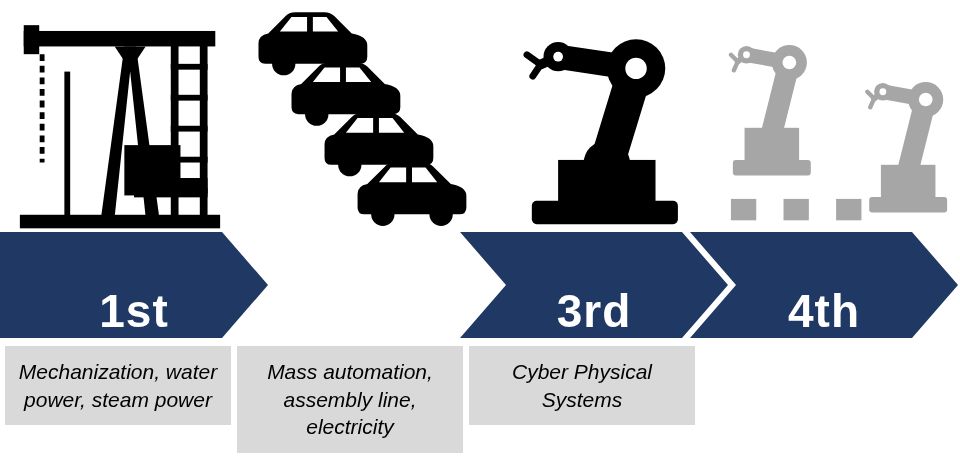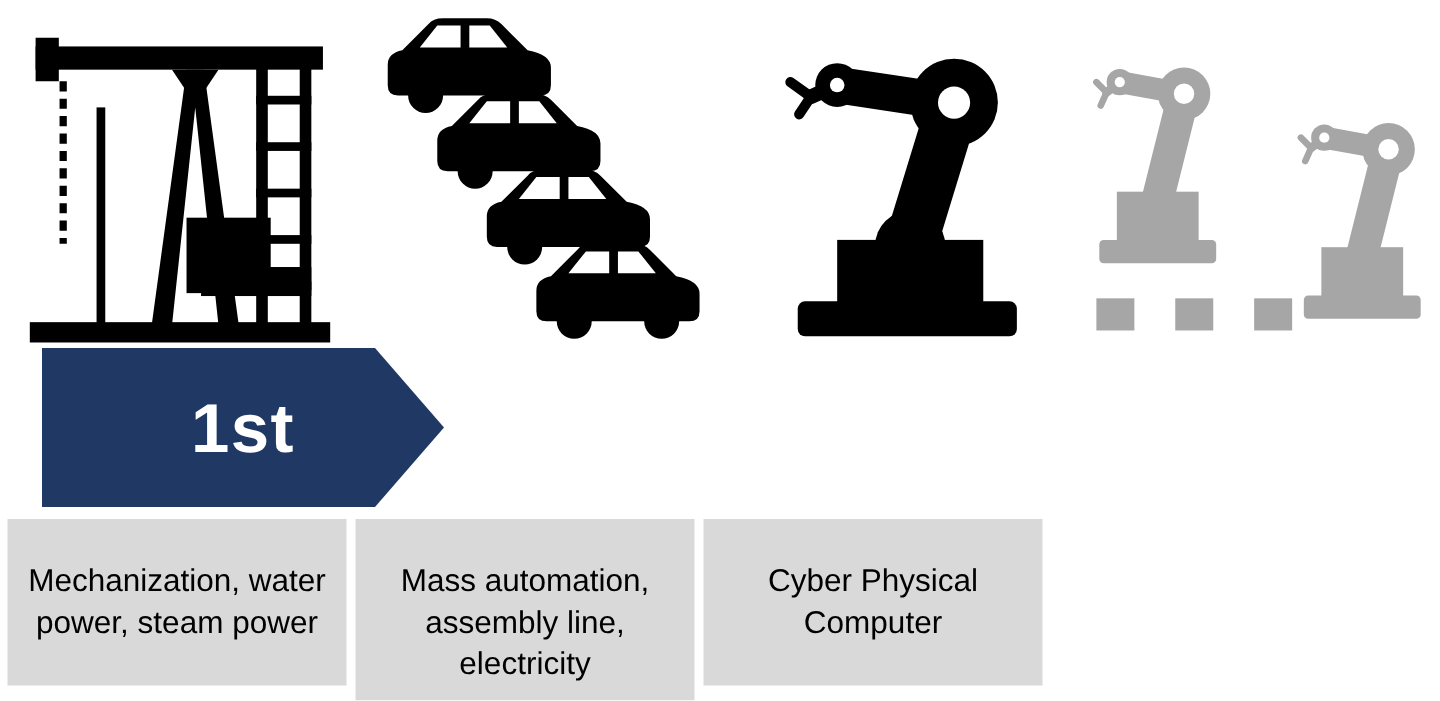--- a/index.html
+++ b/index.html
@@ -11,33 +11,34 @@
   .icons-row{position:absolute;top:0;left:0;width:960px;height:232px;display:flex;}
   .icon-cell{width:240px;height:232px;display:flex;align-items:flex-end;justify-content:center;}
   .icon-cell svg{display:block;}
   .icon-black{color:var(--icon-black,#000);}
   .icon-gray{color:var(--icon-gray,#a6a6a6);}
   
   .chevron-band{position:absolute;top:232px;left:0;width:960px;height:106px;}
   .chevron{
     position:absolute;top:0;height:106px;width:268px;
     background:var(--navy,#1f3864);
-    display:flex;align-items:center;justify-content:center;margin-left:28px;
+    display:flex;align-items:flex-end;justify-content:center;
   }
   .chevron .lbl{color:var(--label-white,#fff);font-size:46px;font-weight:bold;letter-spacing:1px;}
   .c1{left:0;  clip-path:polygon(0 0,222px 0,268px 53px,222px 106px,0 106px);}
   .c2{left:230px;clip-path:polygon(0 0,222px 0,268px 53px,222px 106px,0 106px,46px 53px);}
   .c3{left:460px;clip-path:polygon(0 0,222px 0,268px 53px,222px 106px,0 106px,46px 53px);}
   .c4{left:690px;clip-path:polygon(0 0,222px 0,268px 53px,222px 106px,0 106px,46px 53px);}
   
   .desc-row{position:absolute;top:346px;left:5px;width:950px;display:flex;gap:6px;align-items:flex-start;}
   .desc-box{
     width:226px;box-sizing:border-box;background:var(--box-gray,#d9d9d9);
-    padding:28px 10px;text-align:center;font-size:21px;line-height:1.32;
+    padding:12px 10px;text-align:center;font-size:21px;line-height:1.32;
     color:var(--desc-text,#000);
+    font-style:italic;
   }
 </style>
 </head>
 <body>
 
 <div class="canvas">
 
   <div class="icons-row">
 
     <div class="icon-cell">
@@ -120,21 +121,27 @@
         <rect x="116" y="196" width="26" height="22"></rect>
       </svg>
     </div>
 
   </div>
 
   <div class="chevron-band">
     <div class="chevron c1">
       <span class="lbl">1st</span>
     </div>
+    <div class="chevron c3">
+      <span class="lbl">3rd</span>
+    </div>
+    <div class="chevron c4">
+      <span class="lbl">4th</span>
+    </div>
   </div>
 
   <div class="desc-row">
     <div class="desc-box">Mechanization, water power, steam power</div>
     <div class="desc-box">Mass automation, assembly line, electricity</div>
-    <div class="desc-box">Cyber Physical Computer</div>
+    <div class="desc-box">Cyber Physical Systems</div>
   </div>
 
 </div>
 
 </body></html>

